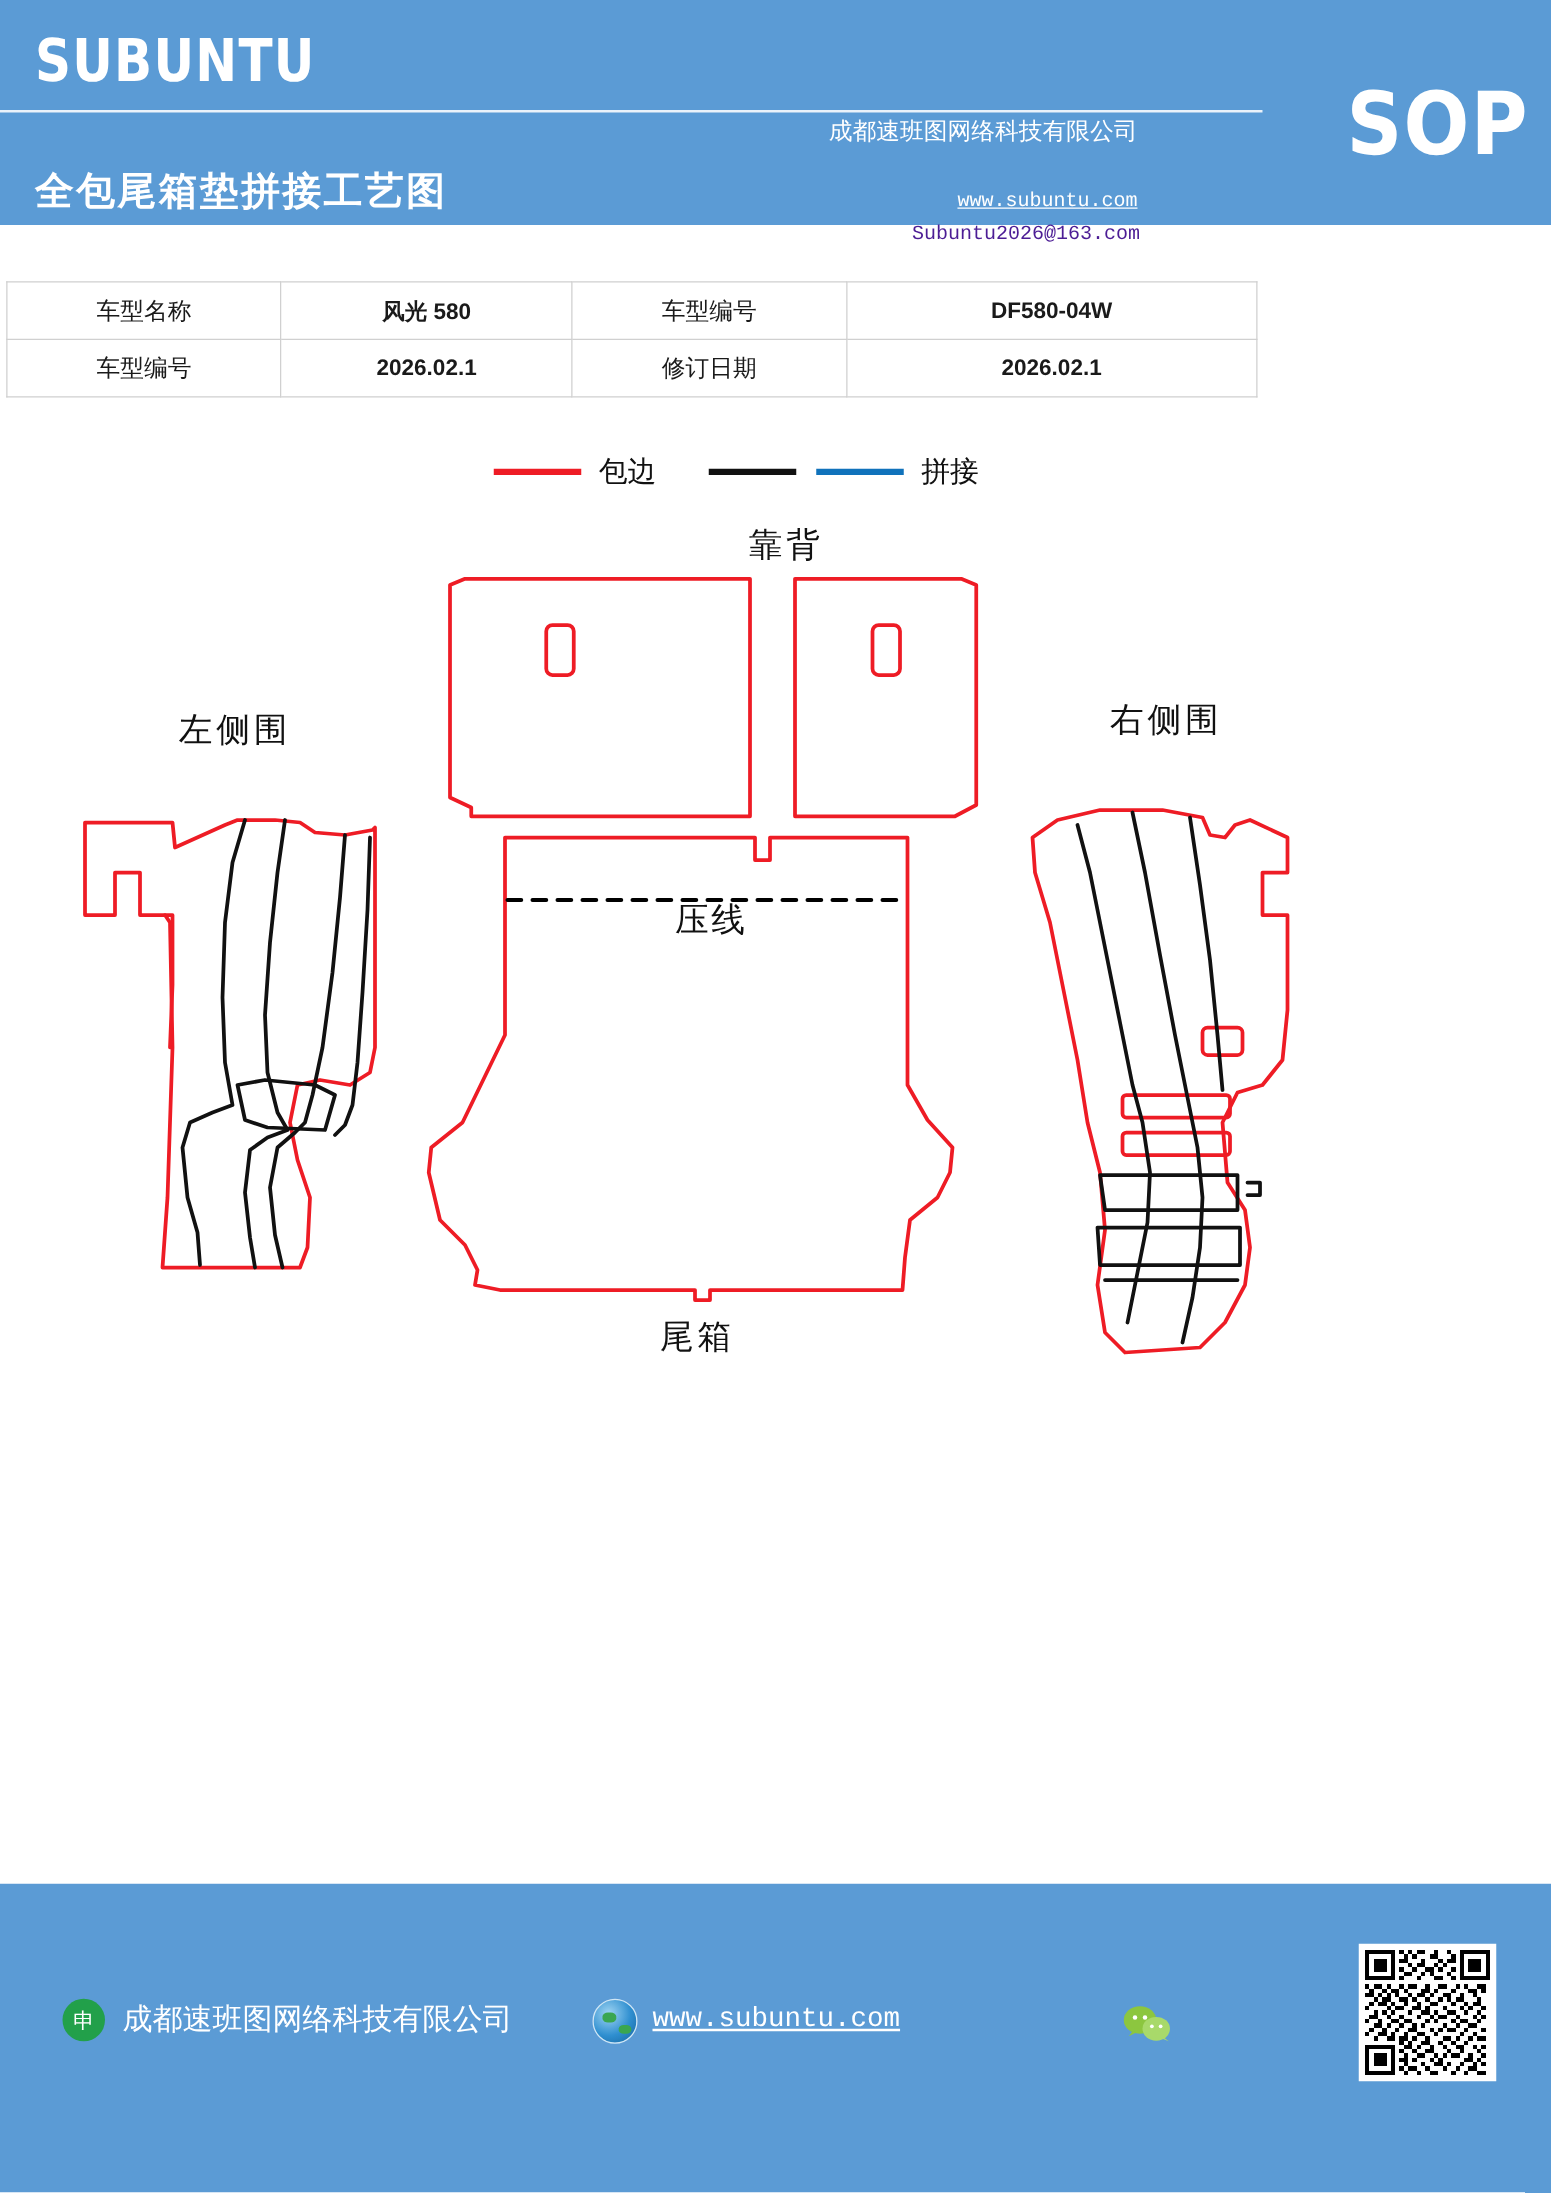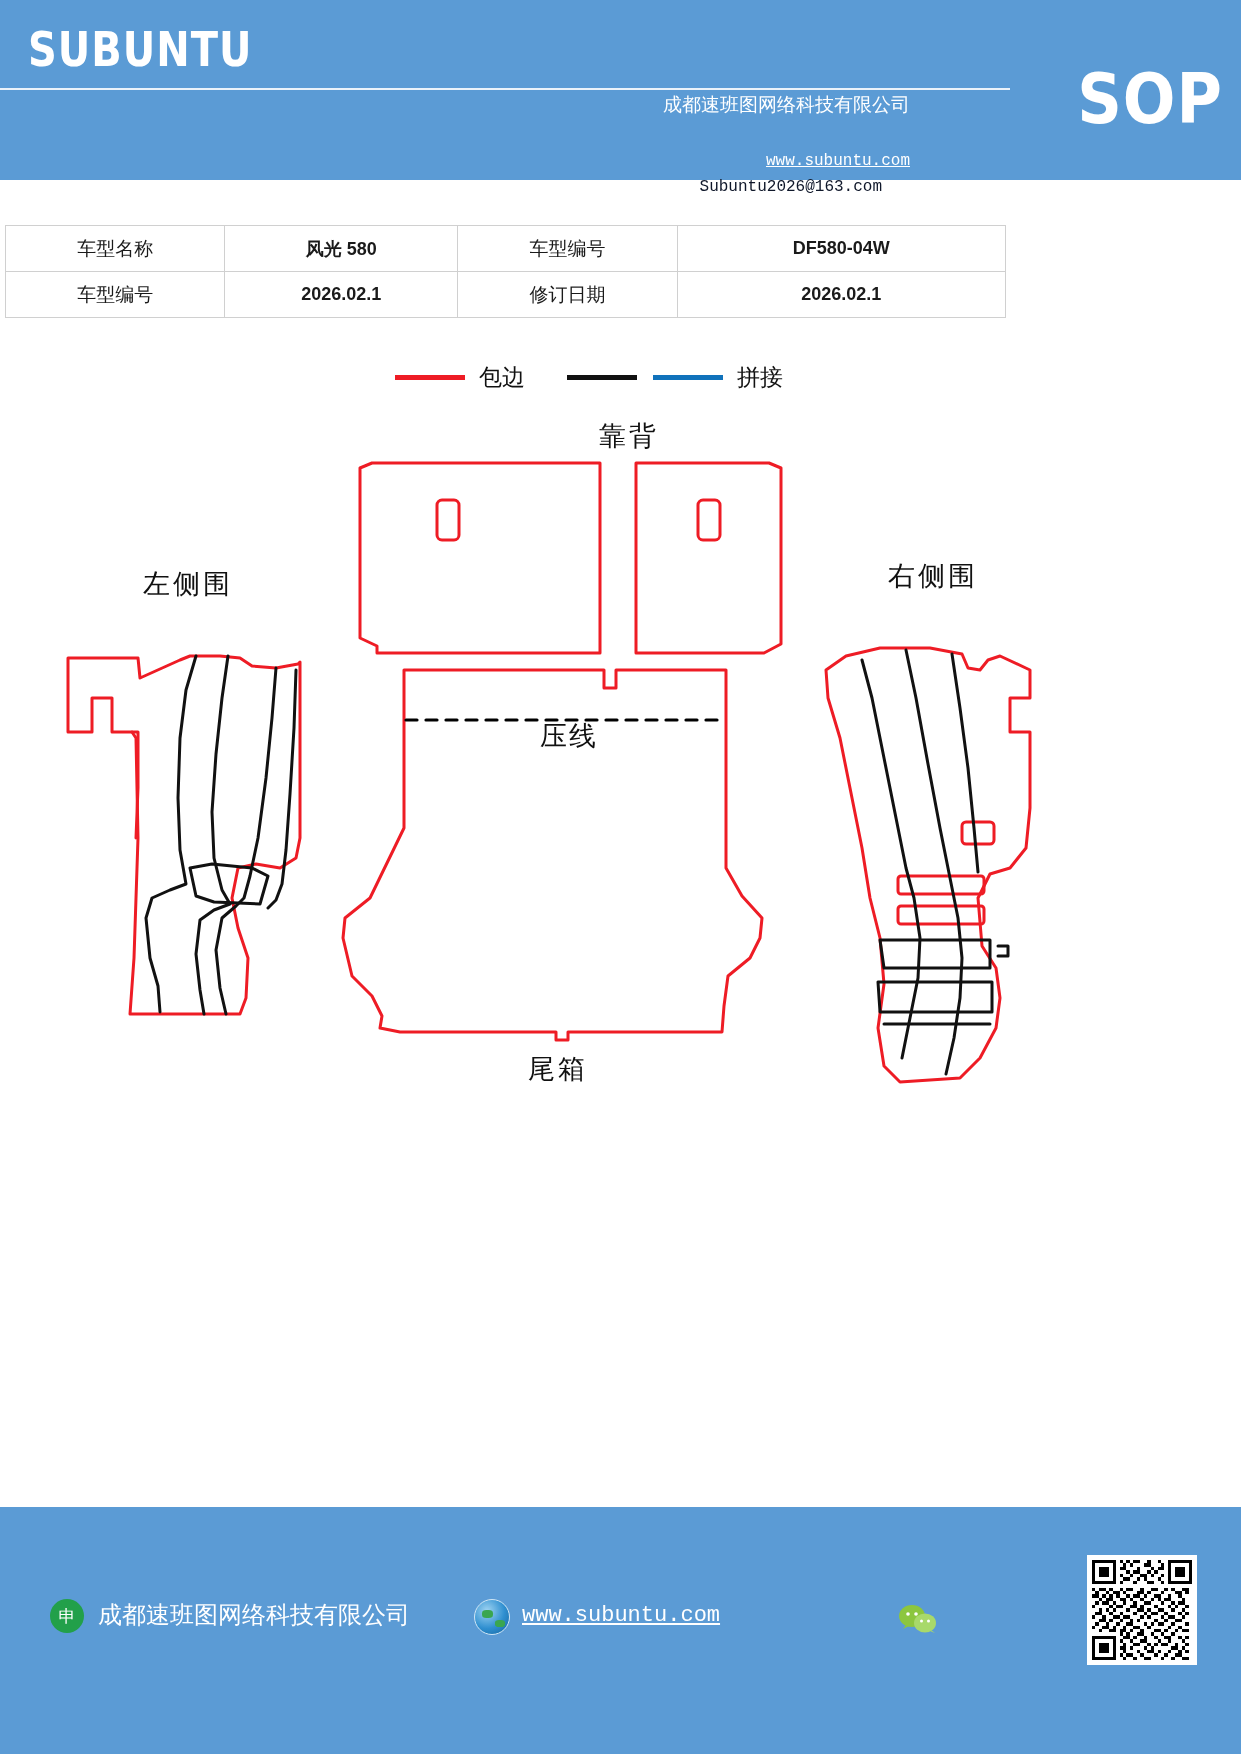--- a/index.html
+++ b/index.html
@@ -35,22 +35,22 @@
     text-align:right; color:#ffffff; font-size:19px;
     font-family:"Liberation Serif","DejaVu Serif",serif;
   }
   .url-head {
     position:absolute; left:560px; top:152px; width:350px;
     text-align:right; color:#ffffff; font-size:16px;
     text-decoration:underline;
     font-family:"Liberation Mono","DejaVu Sans Mono",monospace;
   }
   .mail-head {
-    position:absolute; left:532px; top:178px; width:350px;
-    text-align:right; color:#0f172a; font-size:16px;
+    position:absolute; left:562px; top:178px; width:350px;
+    text-align:right; color:#4c1d95; font-size:16px;
     font-family:"Liberation Mono","DejaVu Sans Mono",monospace;
   }
   .sop-badge {
     position:absolute; right:18px; top:58px;
     color:#ffffff; font-size:62px; font-weight:bold;
     letter-spacing:1px; font-family:"DejaVu Sans",sans-serif;
     transform:scaleY(1.12); transform-origin:right top;
   }
 
   
@@ -153,20 +153,21 @@
 </style>
 </head>
 <body>
 
 <div class="header">
   <div class="logo">SUBUNTU</div>
   <div class="hrule"></div>
   <div class="company-head">成都速班图网络科技有限公司</div>
   <div class="url-head">www.subuntu.com</div>
   <div class="mail-head">Subuntu2026@163.com</div>
+  <div class="doc-title">全包尾箱垫拼接工艺图</div>
   <div class="sop-badge">SOP</div>
 </div>
 
 <table class="info-table">
   <tbody>
       <tr>
     <td class="c1">车型名称</td>
     <td class="c2 val">风光 580</td>
     <td class="c3">车型编号</td>
     <td class="c4 val">DF580-04W</td>

